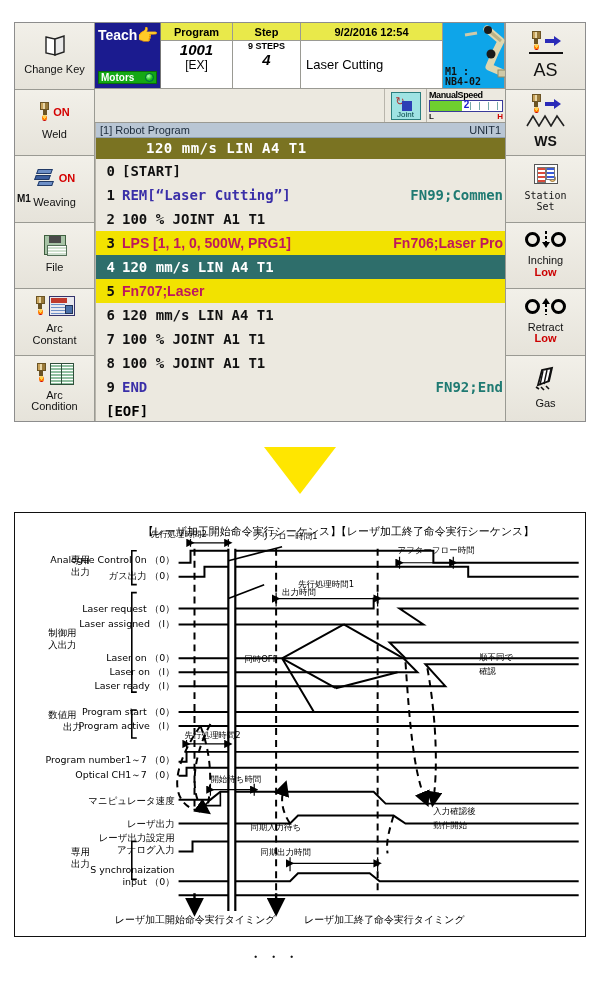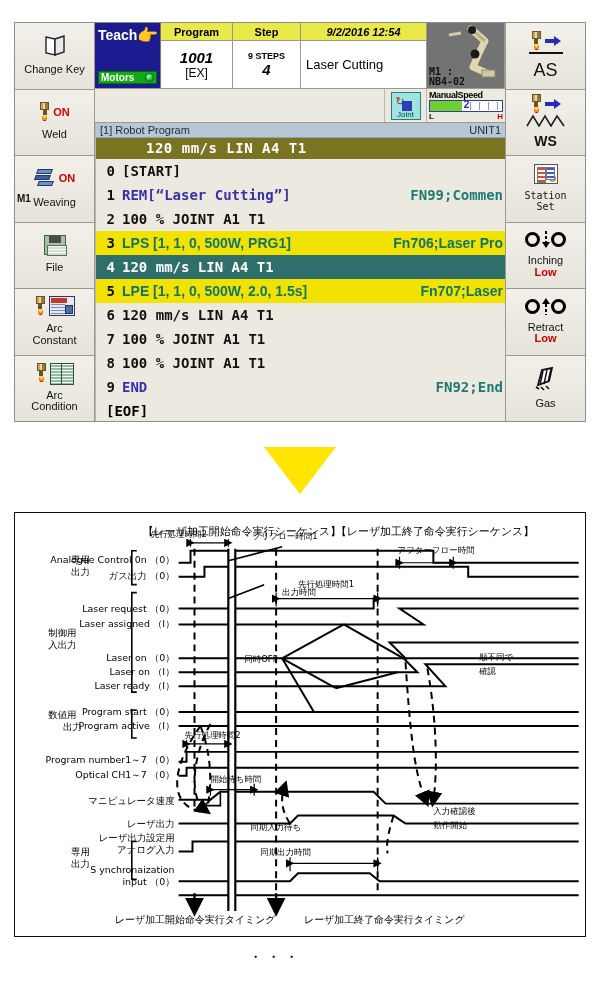--- a/index.html
+++ b/index.html
@@ -126,33 +126,33 @@
   }
   .mode-cell .motors .led { width:9px; height:9px; border-radius:50%;
       background: radial-gradient(circle at 35% 30%, #b6ffb6, #13c413 60%, #077 100%); border:1px solid #064; }
   .hand-emoji { position:absolute; right:1px; top:2px; font-size:17px; }
 
   .field { border-right:1px solid #9a9a93; display:flex; flex-direction:column; background:#fff; }
   .field .hd {
     background:#e9e94a; color:#000; font-weight:bold; font-size:11px; text-align:center;
     border-bottom:1px solid #9a9a93; padding:1px 0 0 0; height:18px; line-height:16px;
   }
-  .field .bd { flex:1; display:flex; flex-direction:column; align-items:center; justify-content:center;
+  .field .bd { flex:1; display:flex; flex-direction:column; align-items:center; 
                background:#fff; font-size:13px; }
   .f-prog { width:72px; }
   .f-prog .num { font-style:italic; font-weight:bold; font-size:15px; }
   .f-prog .ex { font-size:12px; }
   .f-step { width:68px; }
   .f-step .steps { font-size:9px; font-weight:bold; }
   .f-step .n { font-style:italic; font-weight:bold; font-size:15px; }
   .f-date { flex:1 1 auto; }
-  .f-date .hd { font-style:italic; }
+  .f-date .hd { }
   .f-date .bd { align-items:flex-start; justify-content:center; padding-left:5px; font-size:13px; }
 
-  .robot-cell { width:78px; background:#737373; position:relative; border-right:1px solid #9a9a93;}
+  .robot-cell { width:62px; background:#0ea5e9; position:relative; border-right:1px solid #9a9a93;}
   .robot-cell .mname { position:absolute; left:2px; bottom:1px; font-size:10px; font-weight:bold;
                        line-height:1.0; color:#111; font-family:"DejaVu Sans Mono", monospace;}
 
   .secondstrip { display:flex; height:34px; border-bottom:1px solid #9a9a93; background:#ece9e0; }
   .ss-blank { flex:1 1 auto; background:#ece9e0; border-right:1px solid #b8b5ac;}
   .ss-joint { width:42px; display:flex; align-items:center; justify-content:center; border-right:1px solid #b8b5ac;}
   .jointbox { width:30px; height:28px; background:#9fe3e3; border:1px solid #2a7d7d; position:relative;
               display:flex; align-items:flex-end; justify-content:center; font-size:8px; color:#044; }
   .jointbox .sq { position:absolute; left:10px; top:8px; width:10px; height:10px; background:#2b3fb5; }
   .jointbox .arc { position:absolute; left:4px; top:2px; font-size:11px; color:#b03030; }
@@ -175,21 +175,21 @@
              font-family:"DejaVu Sans Mono","Liberation Mono",monospace; font-size:14px; padding-left:50px;
              letter-spacing:0.5px; }
   .pl-rows { flex:1 1 auto; position:relative; }
   .prow { height:24px; line-height:24px; display:flex; align-items:center;
           font-family:"DejaVu Sans Mono","Liberation Mono",monospace; font-size:14px; font-weight:bold;
           color:#111; }
   .prow .ln { width:26px; text-align:right; padding-right:7px; color:#111; }
   .prow .txt { flex:1 1 auto; white-space:nowrap; overflow:hidden; }
   .prow .fn { color:#1f7a72; padding-right:2px; white-space:nowrap; }
   .prow.hl-yellow { background:#f2e200; }
-  .prow.hl-yellow .txt, .prow.hl-yellow .fn { color:#0f766e; font-family:"Liberation Sans",sans-serif; }
+  .prow.hl-yellow .txt, .prow.hl-yellow .fn { color:#be185d; font-family:"Liberation Sans",sans-serif; }
   .prow.hl-teal { background:#2e6e6b; color:#fff; }
   .prow.hl-teal .ln { color:#fff; }
   .prow.purple .txt { color:#3a2fa8; }
   .eof { font-family:"DejaVu Sans Mono","Liberation Mono",monospace; font-size:14px; font-weight:bold;
          padding-left:10px; height:20px; line-height:20px; }
 
   
   .bigarrow { position:absolute; left:264px; top:447px; width:0; height:0;
               border-left:36px solid transparent; border-right:36px solid transparent;
               border-top:47px solid #ffe600; }
@@ -374,21 +374,20 @@
               <span class="txt">LPS [1, 1, 0, 500W, PRG1]</span>
               <span class="fn">Fn706;Laser Pro</span>
             </div>
             <div class="prow hl-teal">
               <span class="ln">4</span>
               <span class="txt">120  mm/s  LIN    A4  T1</span>
               <span class="fn"></span>
             </div>
             <div class="prow hl-yellow">
               <span class="ln">5</span>
-              <span class="txt">LPE [1, 1, 0, 500W, 2.0, 1.5s]</span>
               <span class="fn">Fn707;Laser</span>
             </div>
             <div class="prow ">
               <span class="ln">6</span>
               <span class="txt">120  mm/s  LIN    A4  T1</span>
               <span class="fn"></span>
             </div>
             <div class="prow ">
               <span class="ln">7</span>
               <span class="txt">100  %      JOINT A1  T1</span>

